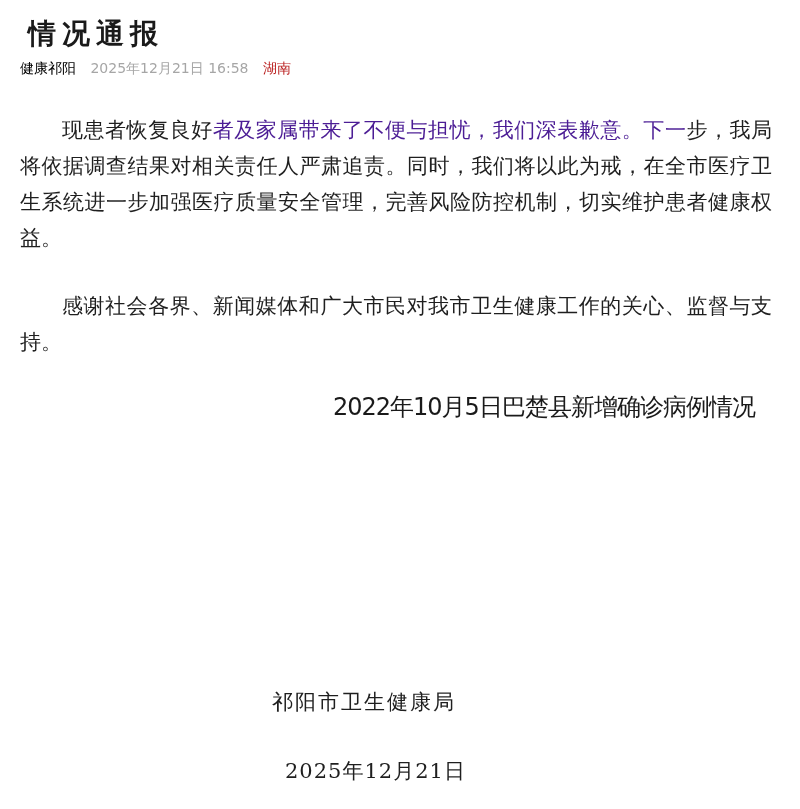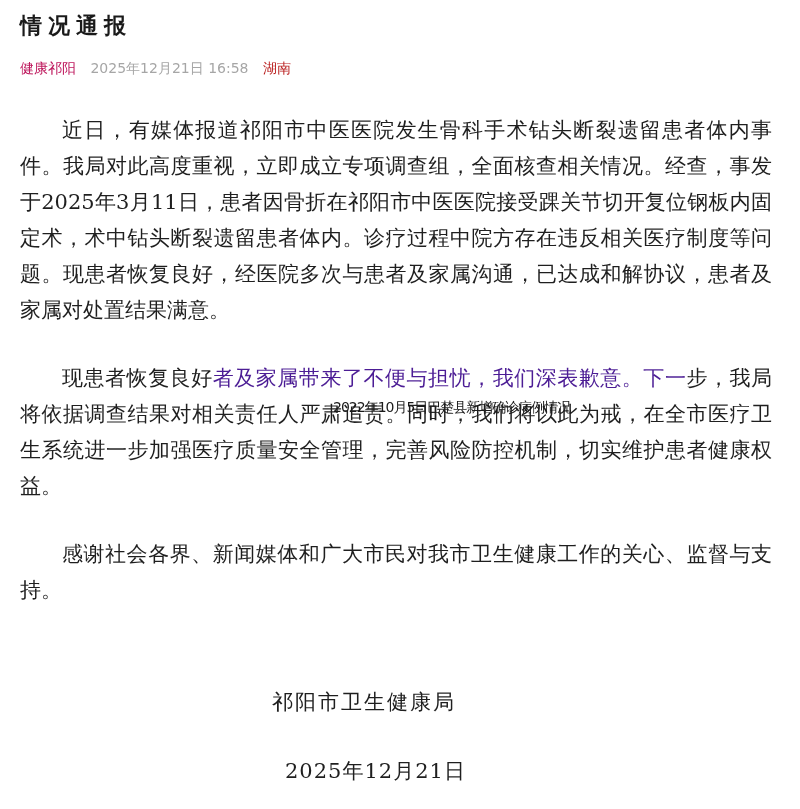--- a/index.html
+++ b/index.html
@@ -14,36 +14,36 @@
       overflow: hidden;
     }
     .header {
       position: absolute;
       left: 20px;
       top: 8px;
     }
     .title {
       font-family: "DejaVu Sans", sans-serif;
       font-weight: bold;
-      font-size: 22px;
+      font-size: 28px;
       letter-spacing: 6px;
       color: #1a1a1a;
       line-height: 36px;
-      margin: 0;
+      margin: 8px;
     }
     .meta {
       position: absolute;
       left: 20px;
       top: 58px;
       font-family: "DejaVu Sans", sans-serif;
       font-size: 14px;
       line-height: 20px;
       white-space: nowrap;
     }
-    .meta .source { color: #be185d; margin-right: 10px; }
+    .meta .source { color: #000000; margin-right: 10px; }
     .meta .datetime { color: #a6a6a6; margin-right: 10px; }
     .meta .location { color: #b91c1c; }
 
     .body-text {
       position: absolute;
       left: 20px;
       top: 112px;
       width: 752px;
       font-family: "DejaVu Serif", serif;
       font-size: 21px;
@@ -80,42 +80,41 @@
       top: 757px;
       white-space: nowrap;
       letter-spacing: 1px;
     }
 
     .overlay-banner {
       position: absolute;
       left: 333px;
       top: 392px;
       font-family: "DejaVu Sans", sans-serif;
-      font-size: 14px;
+      font-size: 24px;
       color: #1a1a1a;
       white-space: nowrap;
       letter-spacing: -1px;
       line-height: 30px;
     }
   </style>
 </head>
 <body>
 
 <div class="header">
   <h1 class="title">情况通报</h1>
 </div>
 
 <div class="meta">
   <span class="source">健康祁阳</span>
   <span class="datetime">2025年12月21日 16:58</span>
   <span class="location">湖南</span>
 </div>
 
 <div class="body-text">
-  <p>近日，有媒体报道祁阳市中医医院发生骨科手术钻头断裂遗留患者体内事件。我局对此高度重视，立即成立专项调查组，全面核查相关情况。经查，事发于2025年3月11日，患者因骨折在祁阳市中医医院接受踝关节切开复位钢板内固定术，术中钻头断裂遗留患者体内。诊疗过程中院方存在违反相关医疗制度等问题。现患者恢复良好，经医院多次与患者及家属沟通，已达成和解协议，患者及家属对处置结果满意。</p>
   <p class="faded-first"><span>现患者恢复良好</span><span class="fade">者及家属带来了不便与担忧，我们深表歉意。下一</span><span>步，我局将依据调查结果对相关责任人严肃追责。同时，我们将以此为戒，在全市医疗卫生系统进一步加强医疗质量安全管理，完善风险防控机制，切实维护患者健康权益。</span></p>
   <p>感谢社会各界、新闻媒体和广大市民对我市卫生健康工作的关心、监督与支持。</p>
 </div>
 
 <div class="signature">
   <div class="org">祁阳市卫生健康局</div>
   <div class="date">2025年12月21日</div>
 </div>
 
 <div class="overlay-banner">2022年10月5日巴楚县新增确诊病例情况</div>

